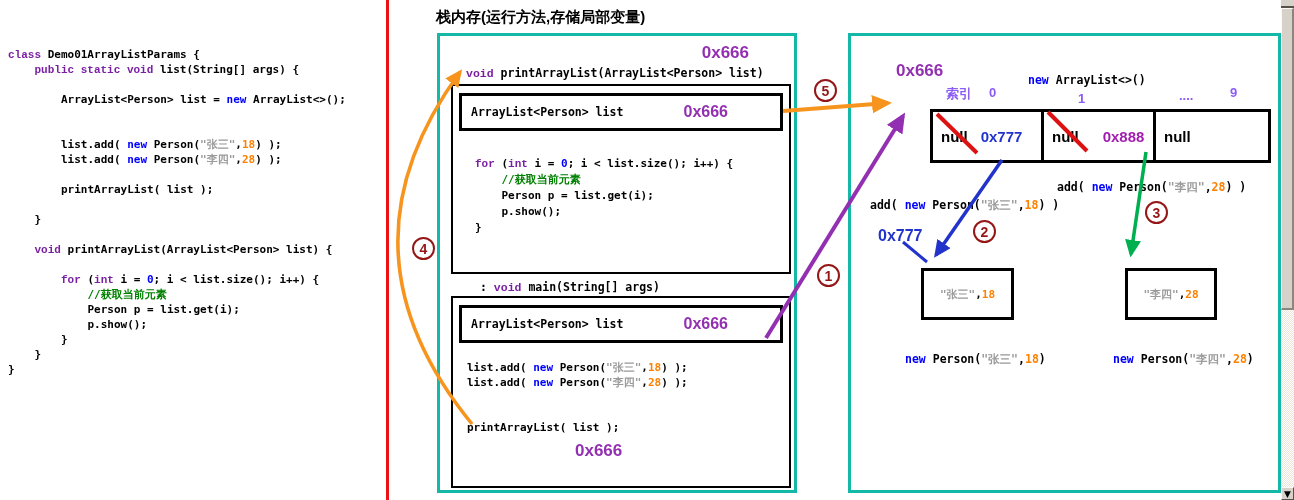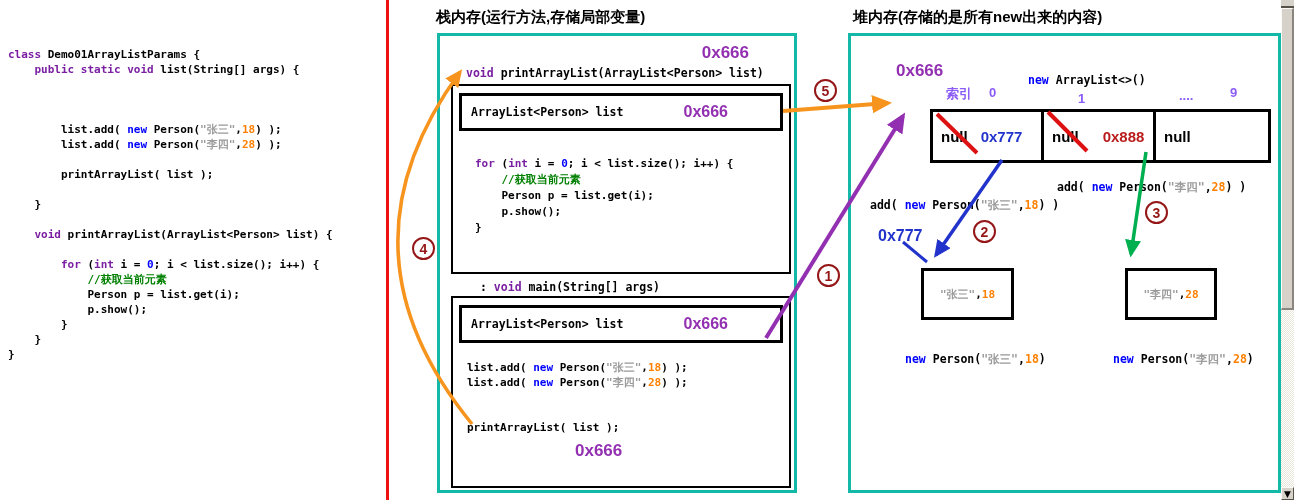--- a/index.html
+++ b/index.html
@@ -3,21 +3,21 @@
 <meta charset="utf-8">
 <style>
   html,body{margin:0;padding:0;background:#fff;}
   .root{position:relative;width:1294px;height:500px;background:#fff;overflow:hidden;
         font-family:"DejaVu Sans Mono",monospace;}
 
   
   .codeblock .cl{white-space:pre;font:bold 11px "DejaVu Sans Mono",monospace;color:#000;}
   .code-left{position:absolute;left:8px;top:47px;}
   .code-left .cl{height:15px;line-height:15px;}
-  .c-k{color:#7a1fa2;}
+  .c-k{color:#7a1fa2;font-family:Liberation Mono, monospace;}
   .c-n{color:#0000ff;}
   .c-s{color:#9b9b9b;}
   .c-o{color:#ff8000;margin-top:8px;}
   .c-b{color:#0000ff;}
   .c-c{color:#008000;}
 
   .divider{position:absolute;left:386px;top:0;width:3px;height:500px;background:#ee1111;}
 
   
   .panel-title{position:absolute;font:bold 15px "Liberation Sans",sans-serif;color:#000;white-space:nowrap;}
@@ -55,21 +55,21 @@
   .idx-9{left:379px;top:49px;}
   .heap-array{position:absolute;left:79px;top:73px;width:341px;height:54px;border:3px solid #000;
               box-sizing:border-box;display:flex;}
   .heap-cell{display:flex;align-items:center;box-sizing:border-box;border-right:3px solid #000;padding-left:8px;}
   .heap-cell.c0{width:111px;}
   .heap-cell.c1{width:112px;}
   .heap-cell.c2{width:112px;border-right:none;}
   .cell-null{font:bold 15px "Liberation Sans",sans-serif;color:#000;}
   .cell-val{font:bold 15px "Liberation Sans",sans-serif;margin-left:13px;}
   .val-blue{color:#2233cc;}
-  .val-green{color:#b91c1c;margin-left:24px;}
+  .val-green{color:#a21caf;margin-left:24px;}
   .heap-lbl{position:absolute;white-space:pre;font:bold 11.5px "DejaVu Sans Mono",monospace;color:#000;}
   .add1{left:19px;top:162px;}
   .add2{left:206px;top:144px;}
   .ptr777{position:absolute;left:27px;top:191px;font:bold 16px "Liberation Sans",sans-serif;color:#2233cc;}
   .objbox{position:absolute;border:3px solid #000;box-sizing:border-box;display:flex;
           align-items:center;justify-content:center;background:#fff;}
   .obj1{left:70px;top:232px;width:93px;height:52px;}
   .obj2{left:274px;top:232px;width:92px;height:52px;}
   .objbox .cl{white-space:pre;font:bold 11px "DejaVu Sans Mono",monospace;}
   .newexpr1{left:54px;top:316px;}
@@ -105,20 +105,21 @@
 </style>
 </head>
 <body>
 
 <div class="root">
 
   <div class="code-left codeblock">
       <div class="cl"><span class="c-k">class</span><span> Demo01ArrayListParams {</span></div>
       <div class="cl"><span>    </span><span class="c-k">public static void</span><span> list(String[] args) {</span></div>
       <div class="cl"></div>
+      <div class="cl"><span>        ArrayList&lt;Person&gt; list = </span><span class="c-n">new</span><span> ArrayList&lt;&gt;();</span></div>
       <div class="cl"></div>
       <div class="cl"></div>
       <div class="cl"><span>        list.add( </span><span class="c-n">new</span><span> Person(</span><span class="c-s">"张三"</span><span>,</span><span class="c-o">18</span><span>) );</span></div>
       <div class="cl"><span>        list.add( </span><span class="c-n">new</span><span> Person(</span><span class="c-s">"李四"</span><span>,</span><span class="c-o">28</span><span>) );</span></div>
       <div class="cl"></div>
       <div class="cl"><span>        printArrayList( list );</span></div>
       <div class="cl"></div>
       <div class="cl"><span>    }</span></div>
       <div class="cl"></div>
       <div class="cl"><span>    </span><span class="c-k">void</span><span> printArrayList(ArrayList&lt;Person&gt; list) {</span></div>
@@ -163,21 +164,20 @@
           <div class="cl"><span>list.add( </span><span class="c-n">new</span><span> Person(</span><span class="c-s">"张三"</span><span>,</span><span class="c-o">18</span><span>) );</span></div>
           <div class="cl"><span>list.add( </span><span class="c-n">new</span><span> Person(</span><span class="c-s">"李四"</span><span>,</span><span class="c-o">28</span><span>) );</span></div>
           <div class="cl"></div>
           <div class="cl"></div>
           <div class="cl"><span>printArrayList( list );</span></div>
         </div>
       <div class="ret-addr">0x666</div>
     </div>
   </div>
 
-  <div class="panel-title heap-title">堆内存(存储的是所有new出来的内容)</div>
   <div class="box heap-box">
     <div class="addr heap-addr">0x666</div>
     <div class="heap-arrexpr"><span class="c-n">new</span><span> ArrayList&lt;&gt;()</span></div>
 
     <div class="idx idx-label">索引</div>
     <div class="idx idx-0">0</div>
     <div class="idx idx-1">1</div>
     <div class="idx idx-d">....</div>
     <div class="idx idx-9">9</div>
 

